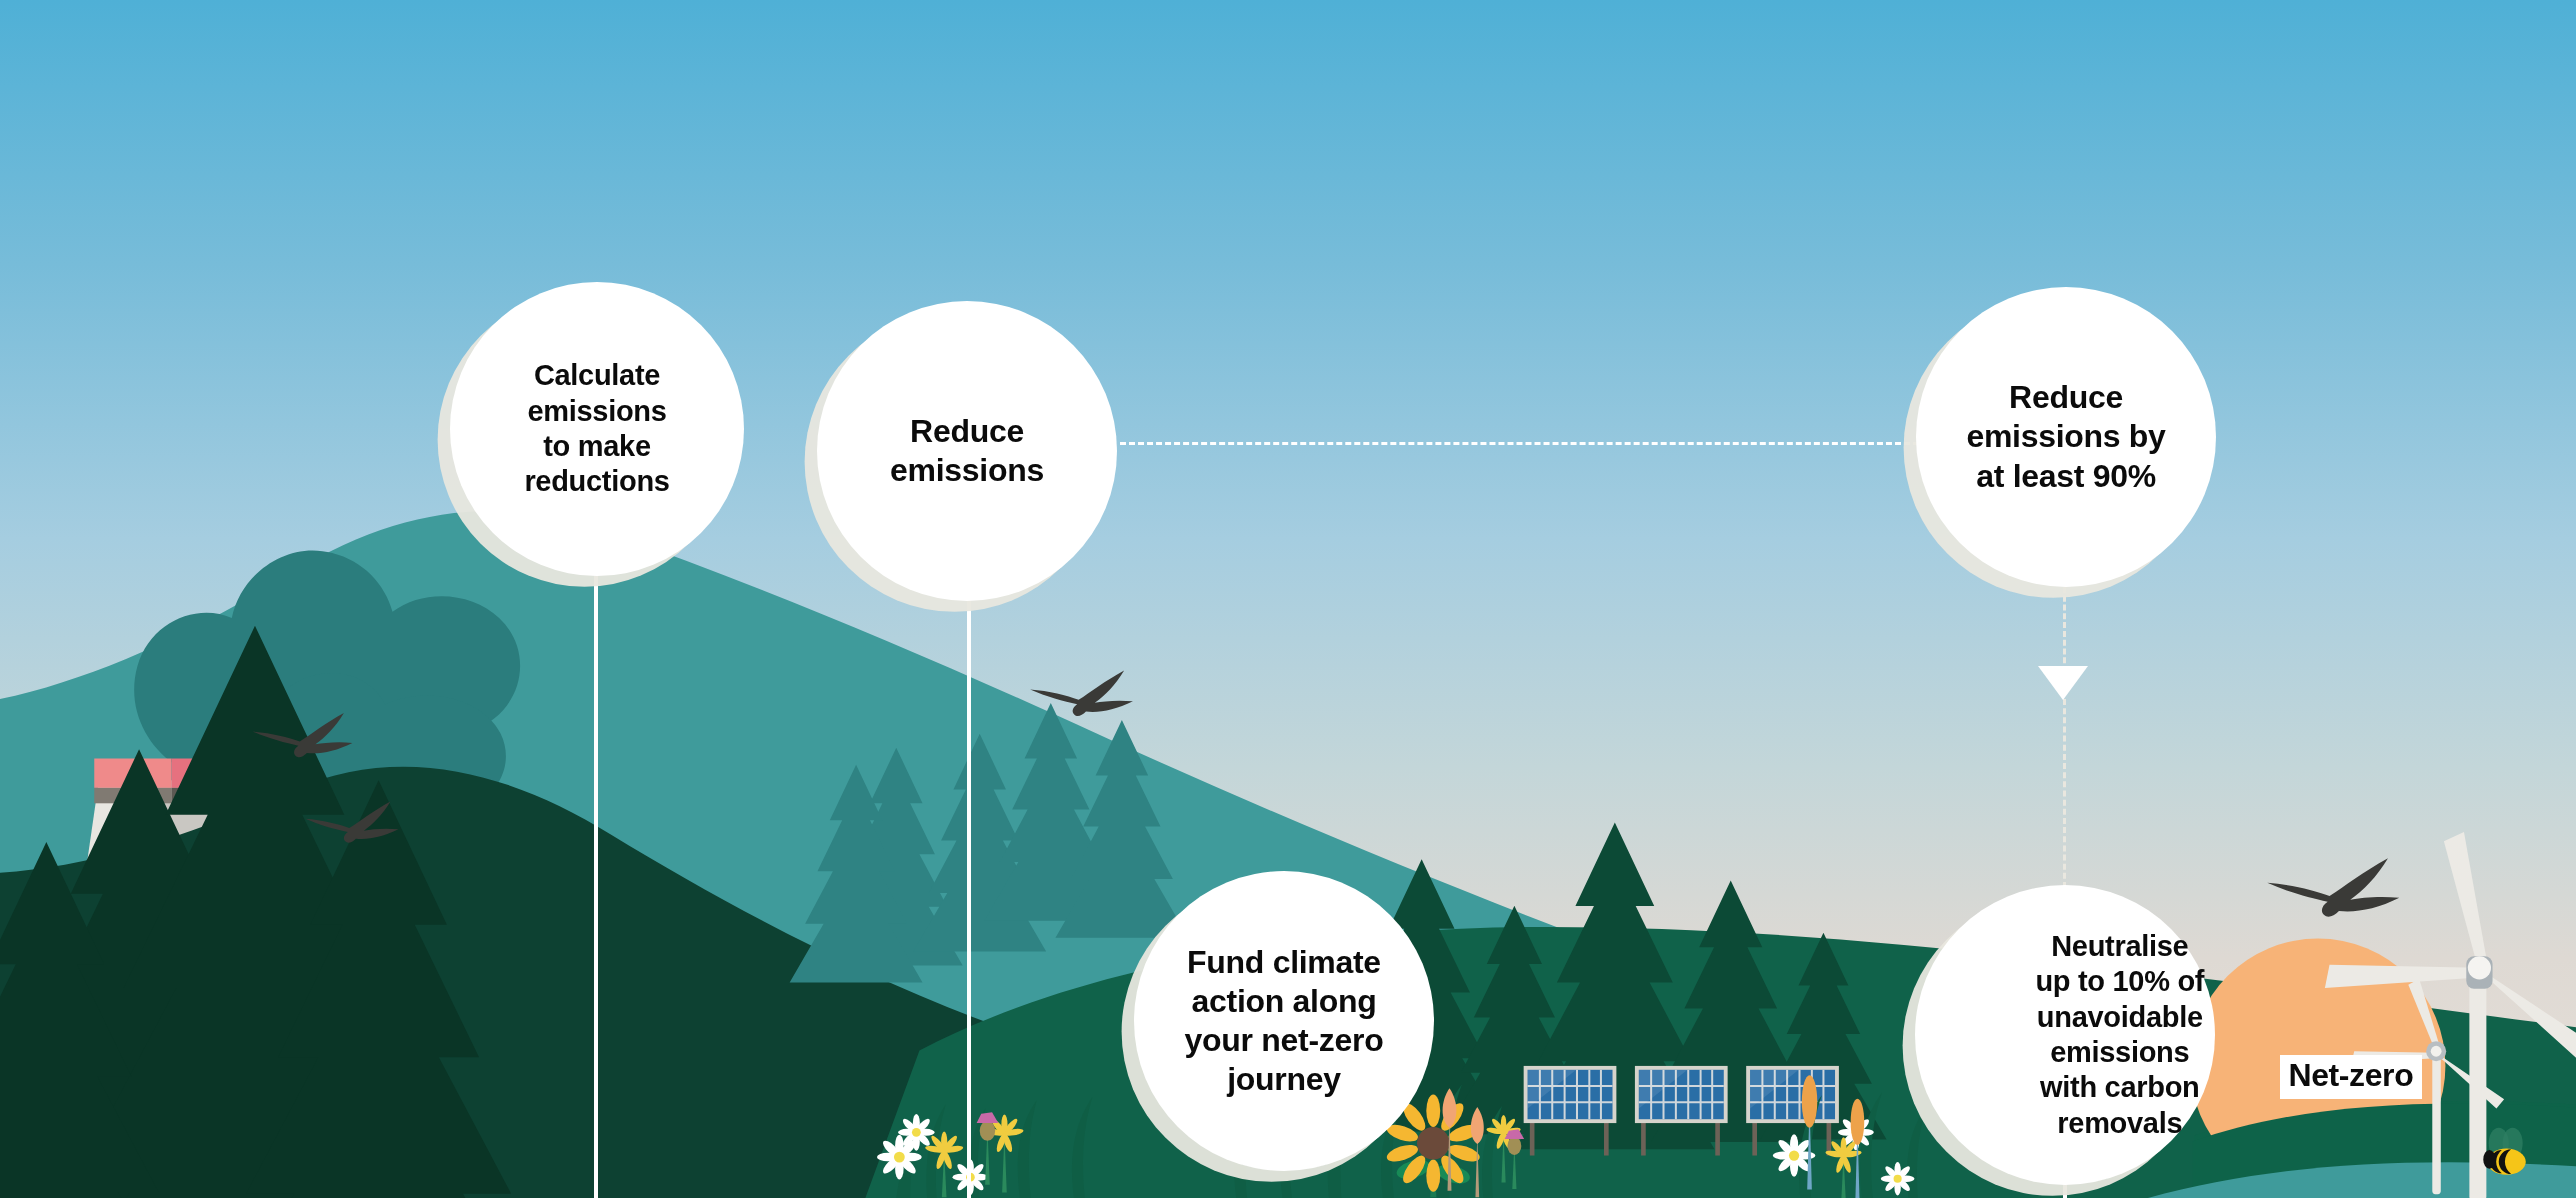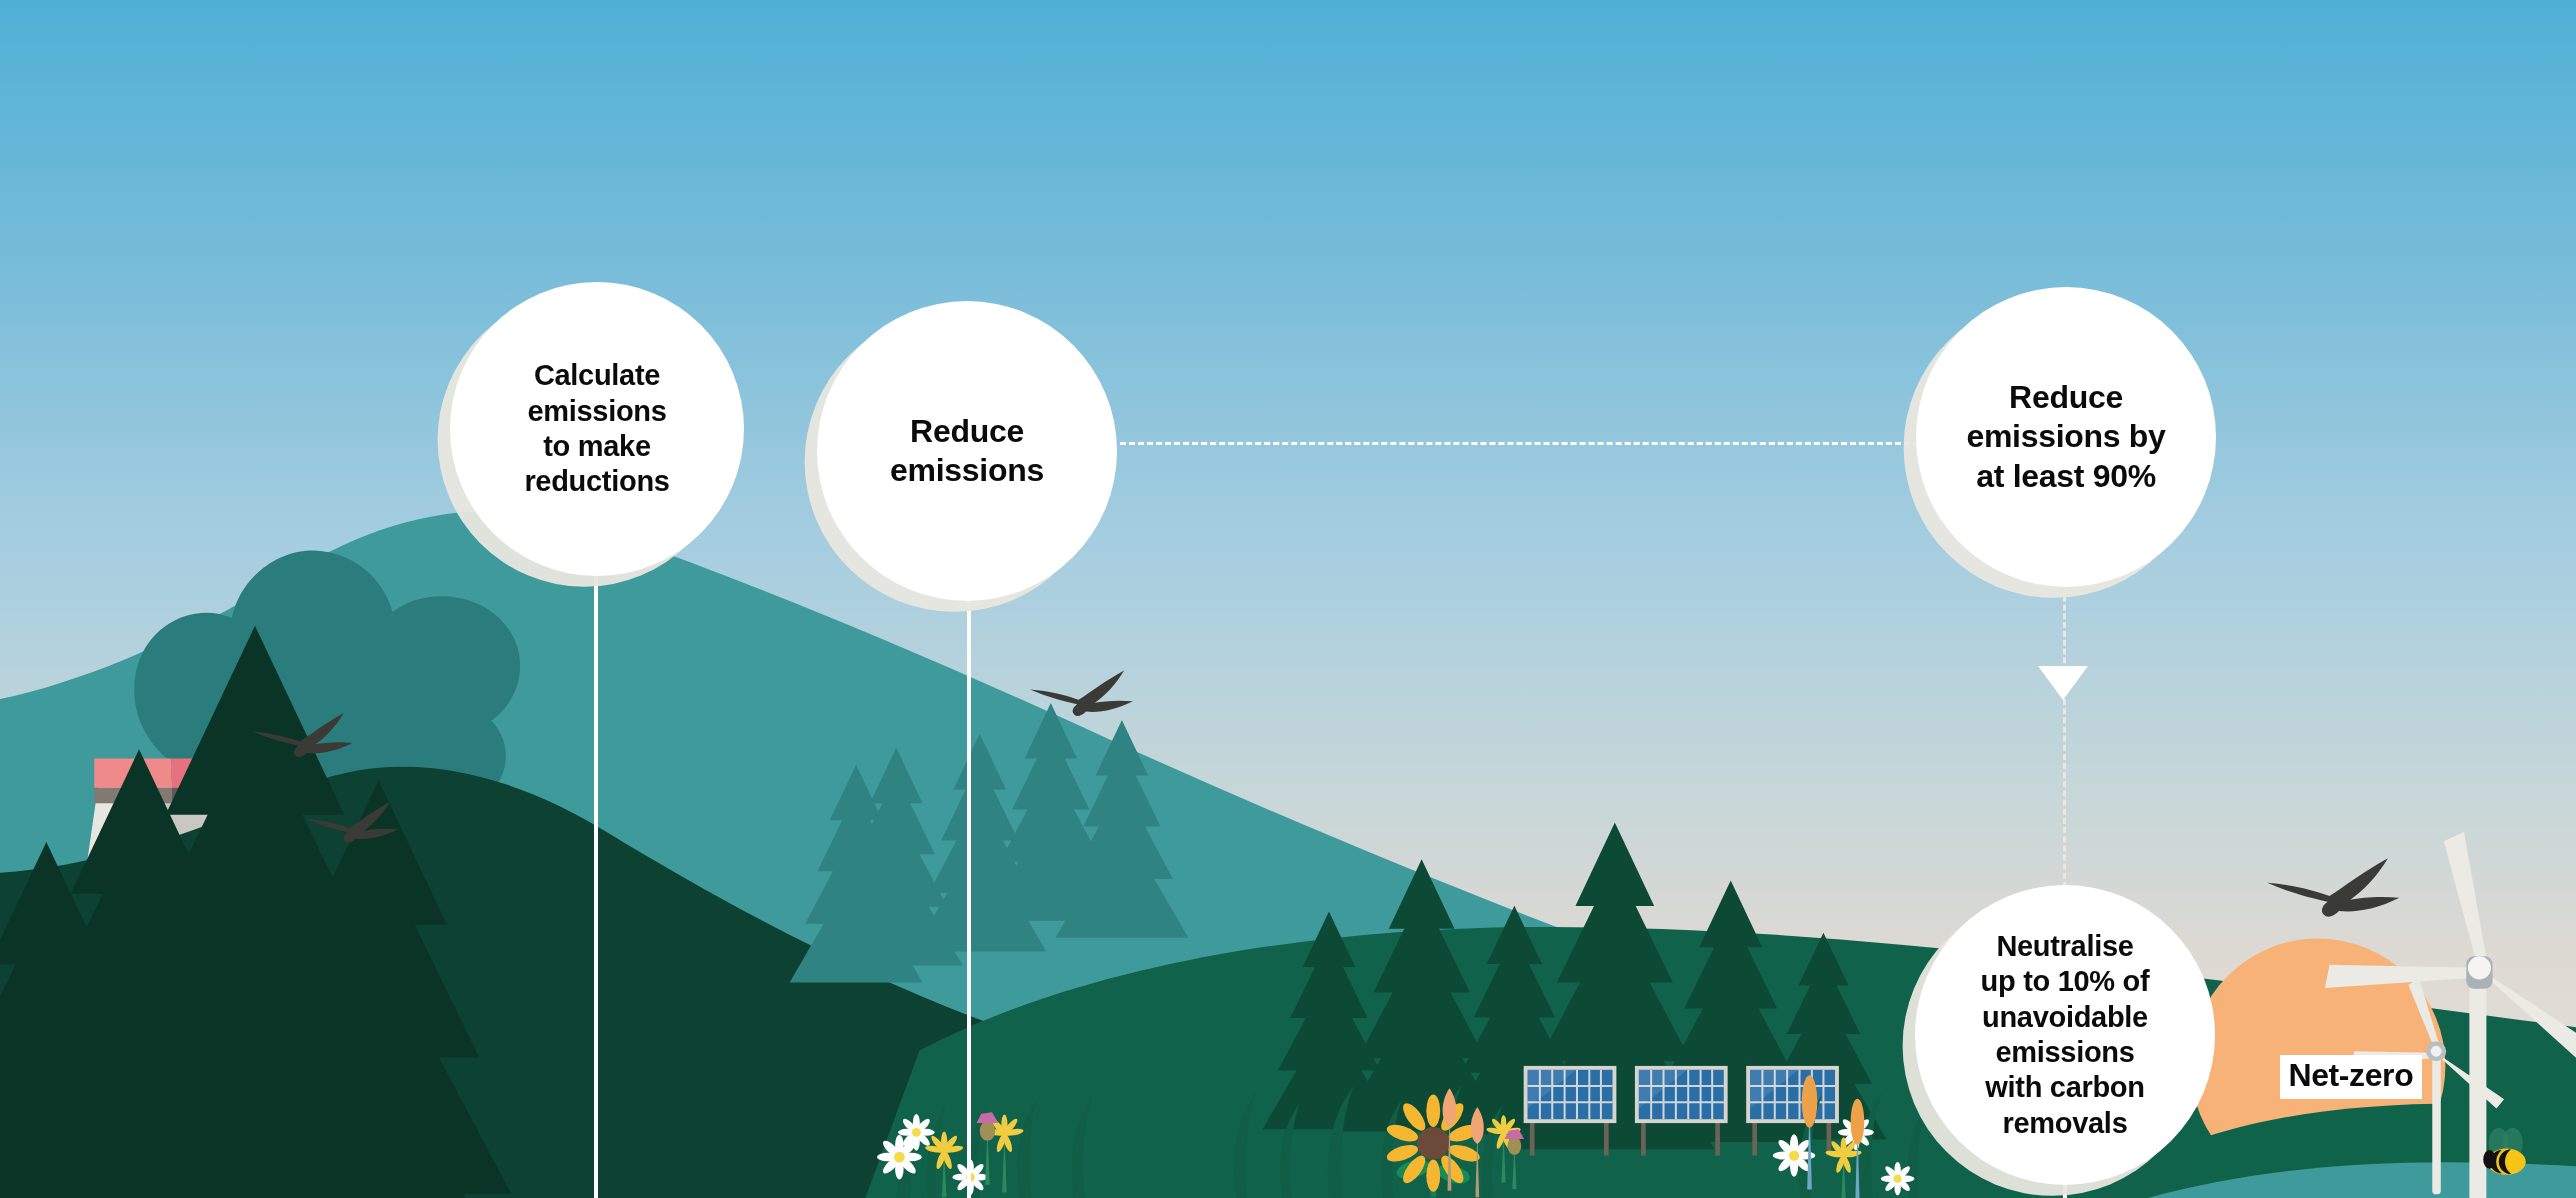--- a/index.html
+++ b/index.html
@@ -36,21 +36,21 @@
 
   #b-reduce{left:817px;top:301px;width:300px;height:300px;}
   #b-reduce .btxt{font-size:32px;}
 
   #b-reduce90{left:1916px;top:287px;width:300px;height:300px;}
   #b-reduce90 .btxt{font-size:32px;}
 
   #b-fund{left:1134px;top:871px;width:300px;height:300px;}
   #b-fund .btxt{font-size:32px;}
 
-  #b-neutralise{left:1915px;top:885px;width:300px;height:300px;}
+  #b-neutralise{left:1915px;top:885px;width:300px;height:300px;justify-content:flex-end;}
   #b-neutralise .btxt{font-size:29px;}
 
   
   #netzero{
     position:absolute;left:2241px;top:1055px;
     background:#ffffff;
     color:#0b0b0b;
     font-size:32px;font-weight:bold;
     letter-spacing:-0.4px;
     padding:3.9px 8.5px 6.2px 8.5px;
@@ -518,20 +518,26 @@
     <span class="btxt">Reduce
 emissions</span>
   </div>
 
   <div class="bubble" id="b-reduce90">
     <span class="btxt">Reduce
 emissions by
 at least 90%</span>
   </div>
 
+  <div class="bubble" id="b-fund">
+    <span class="btxt">Fund climate
+action along
+your net-zero
+journey</span>
+  </div>
 
   <div class="bubble" id="b-neutralise">
     <span class="btxt">Neutralise
 up to 10% of
 unavoidable
 emissions
 with carbon
 removals</span>
   </div>
 

